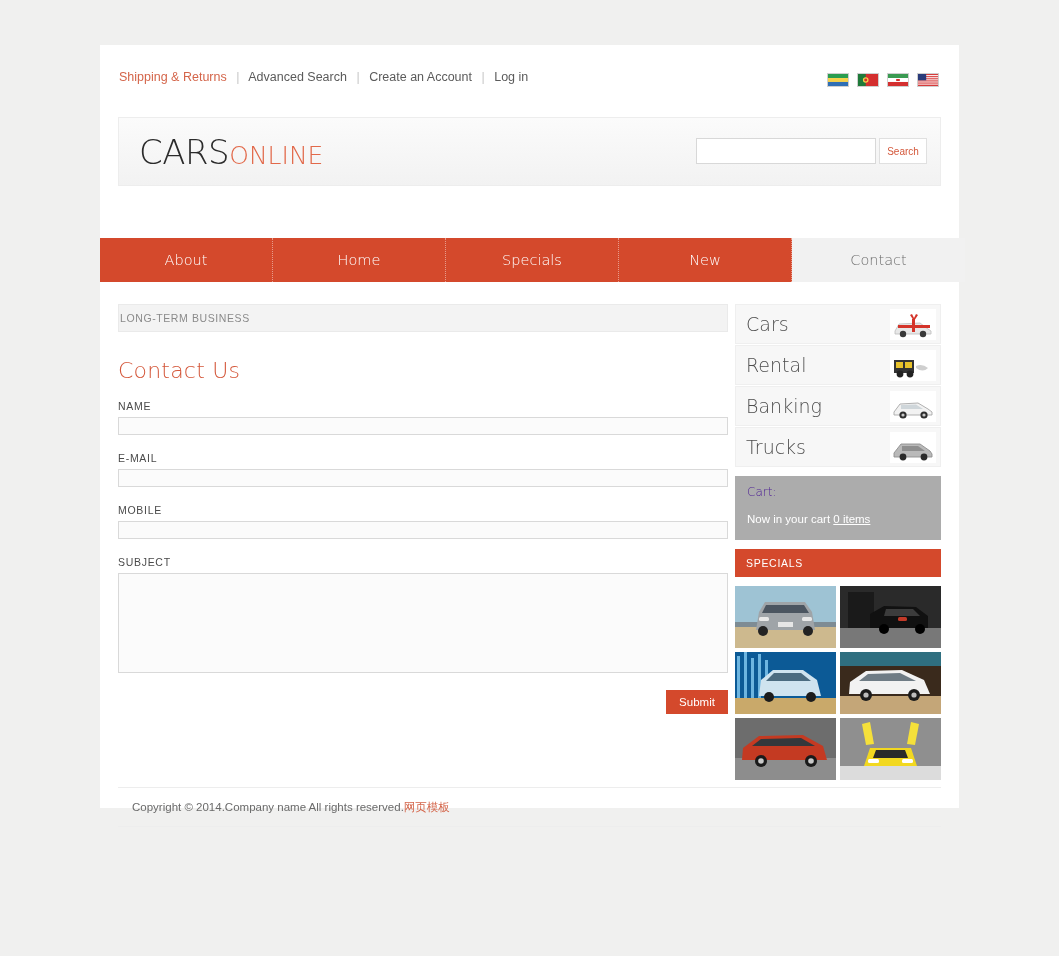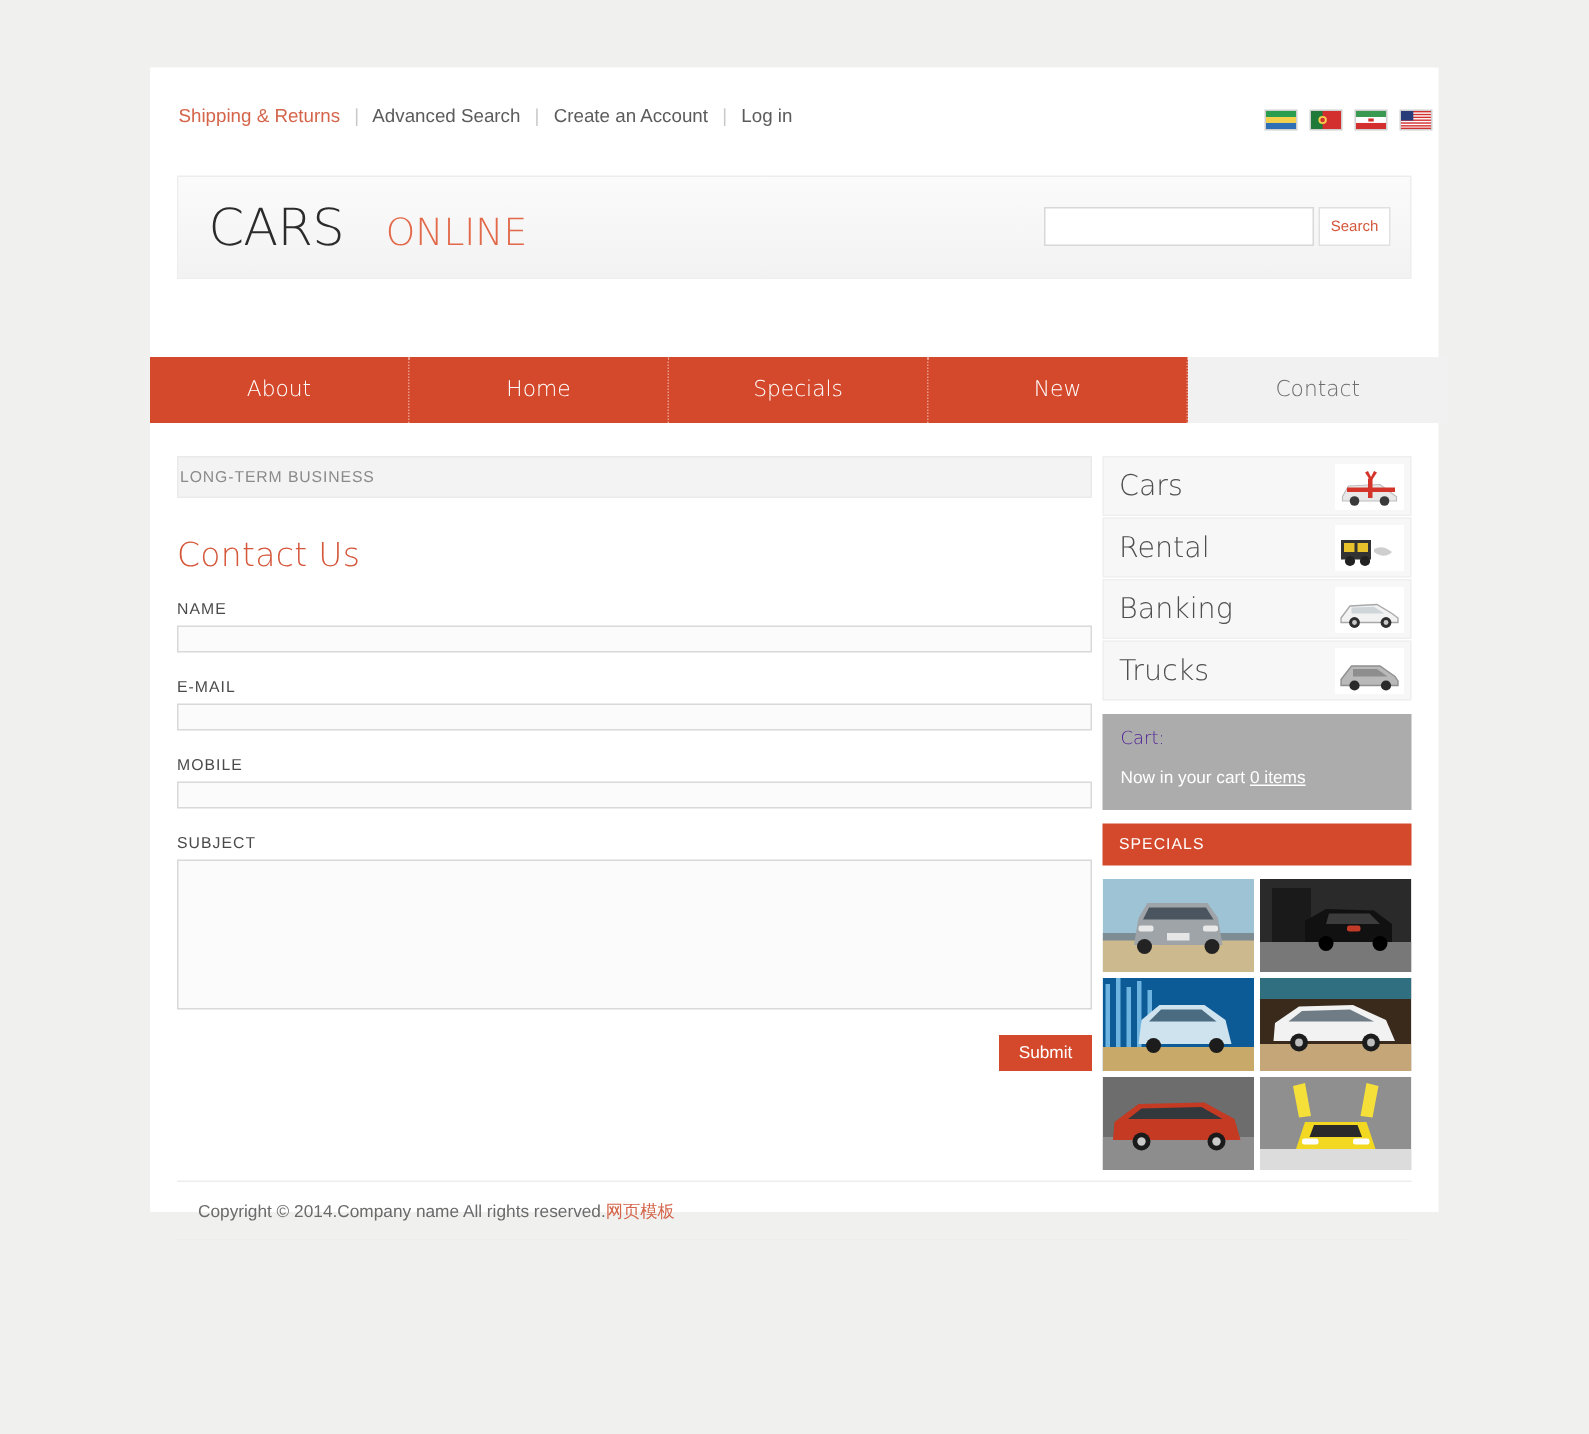--- a/index.html
+++ b/index.html
@@ -7,37 +7,37 @@
     width: 1059px; height: 956px;
     background: #f0f0ef;
     font-family: "Liberation Sans", sans-serif;
     -webkit-font-smoothing: antialiased;
   }
   .page { position: relative; width: 1059px; height: 956px; overflow: hidden; }
 
   .site { position: absolute; left: 100px; top: 45px; width: 859px; height: 763px; background: #ffffff; }
 
   
-  .topbar { position: absolute; left: 0; top: 0; width: 859px; height: 72px; padding-left: 16px; }
+  .topbar { position: absolute; left: 0; top: 0; width: 859px; height: 72px; }
   .toplinks { position: absolute; left: 19px; top: 25px; font-size: 12.5px; color: #5b5b5b; white-space: nowrap; }
   .toplinks a { color: #5b5b5b; text-decoration: none; }
   .toplinks a.accent { color: #d4654a; }
   .toplinks .sep { color: #c9c9c9; margin: 0 6px; display: inline-block; }
 
   .flags { position: absolute; right: 20px; top: 28px; display: flex; gap: 8px; }
   .flag { width: 22px; height: 14px; border: 1px solid #cfcfcf; box-sizing: border-box; position: relative; overflow: hidden; }
   .flag svg { display: block; width: 100%; height: 100%; }
 
   
   .headstrip { position: absolute; left: 18px; top: 72px; width: 823px; height: 69px;
                background: linear-gradient(#fbfbfb, #f2f2f2); border: 1px solid #ededed; box-sizing: border-box; }
   .logo { position: absolute; left: 20px; top: 14px; font-size: 34px; letter-spacing: -0.5px;
           font-family: "DejaVu Sans", sans-serif; font-weight: 300; line-height: 40px; white-space: nowrap; }
   .logo .b1 { color: #2b2b2b; }
-  .logo .b2 { color: #e2694a; font-size: 25px; letter-spacing: 0px; margin-left: 28px; }
+  .logo .b2 { color: #e2694a; font-size: 25px; letter-spacing: 0px; }
 
   .searchwrap { position: absolute; right: 13px; top: 20px; display: flex; align-items: stretch; padding-left: 40px; }
   .searchbox { width: 180px; height: 26px; border: 1px solid #d8d8d8; background: #fff; box-sizing: border-box;
                font-size: 12px; padding: 0 6px; color: #444; font-family: "Liberation Sans", sans-serif; outline: none; }
   .searchbtn { margin-left: 3px; width: 48px; height: 26px; border: 1px solid #e0e0e0; background: #fff;
                color: #d4573a; font-size: 10px; cursor: pointer; font-family: "Liberation Sans", sans-serif; }
 
   
   .nav { position: absolute; left: 0; top: 193px; width: 859px; height: 44px; background: #d4492c; display: flex; }
   .nav .item { flex: 0 0 173px; height: 44px; line-height: 44px; text-align: center; color: #ffffff;

